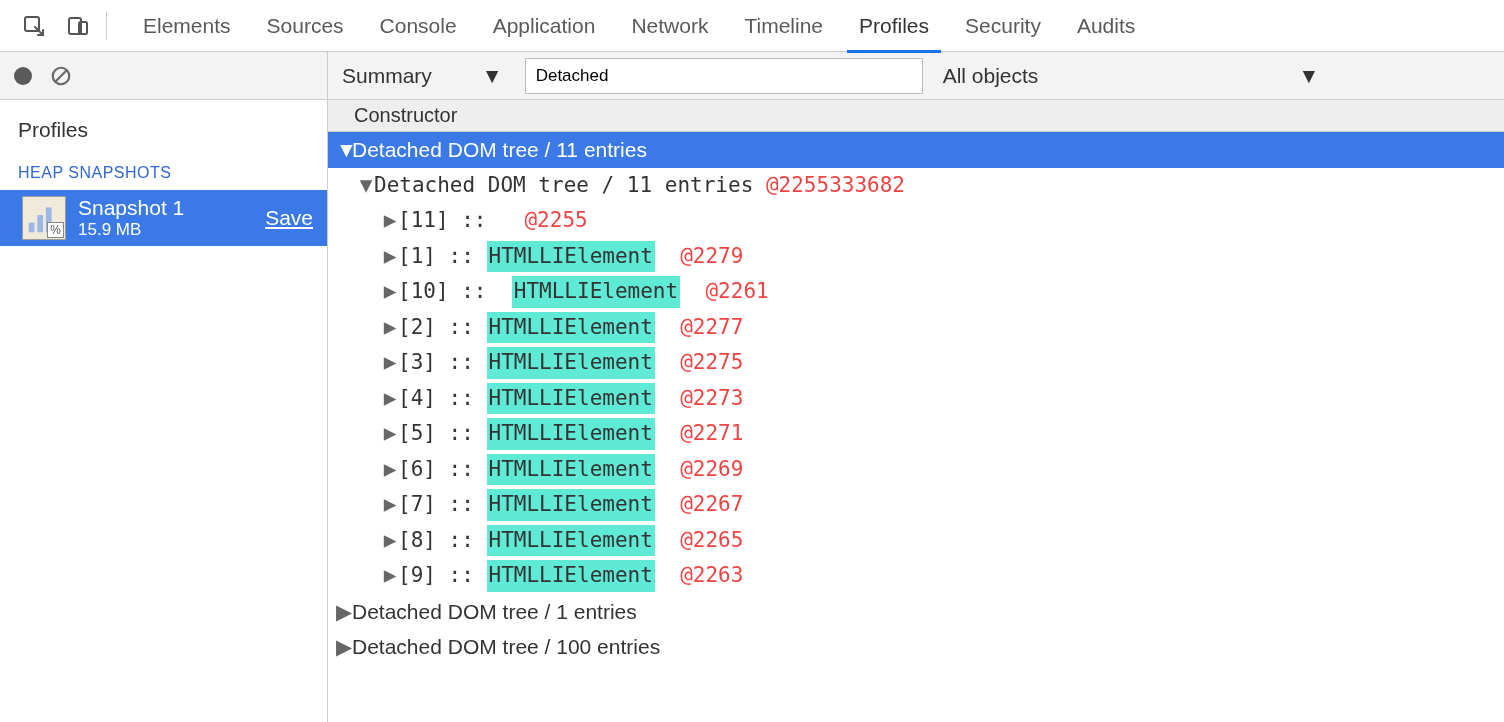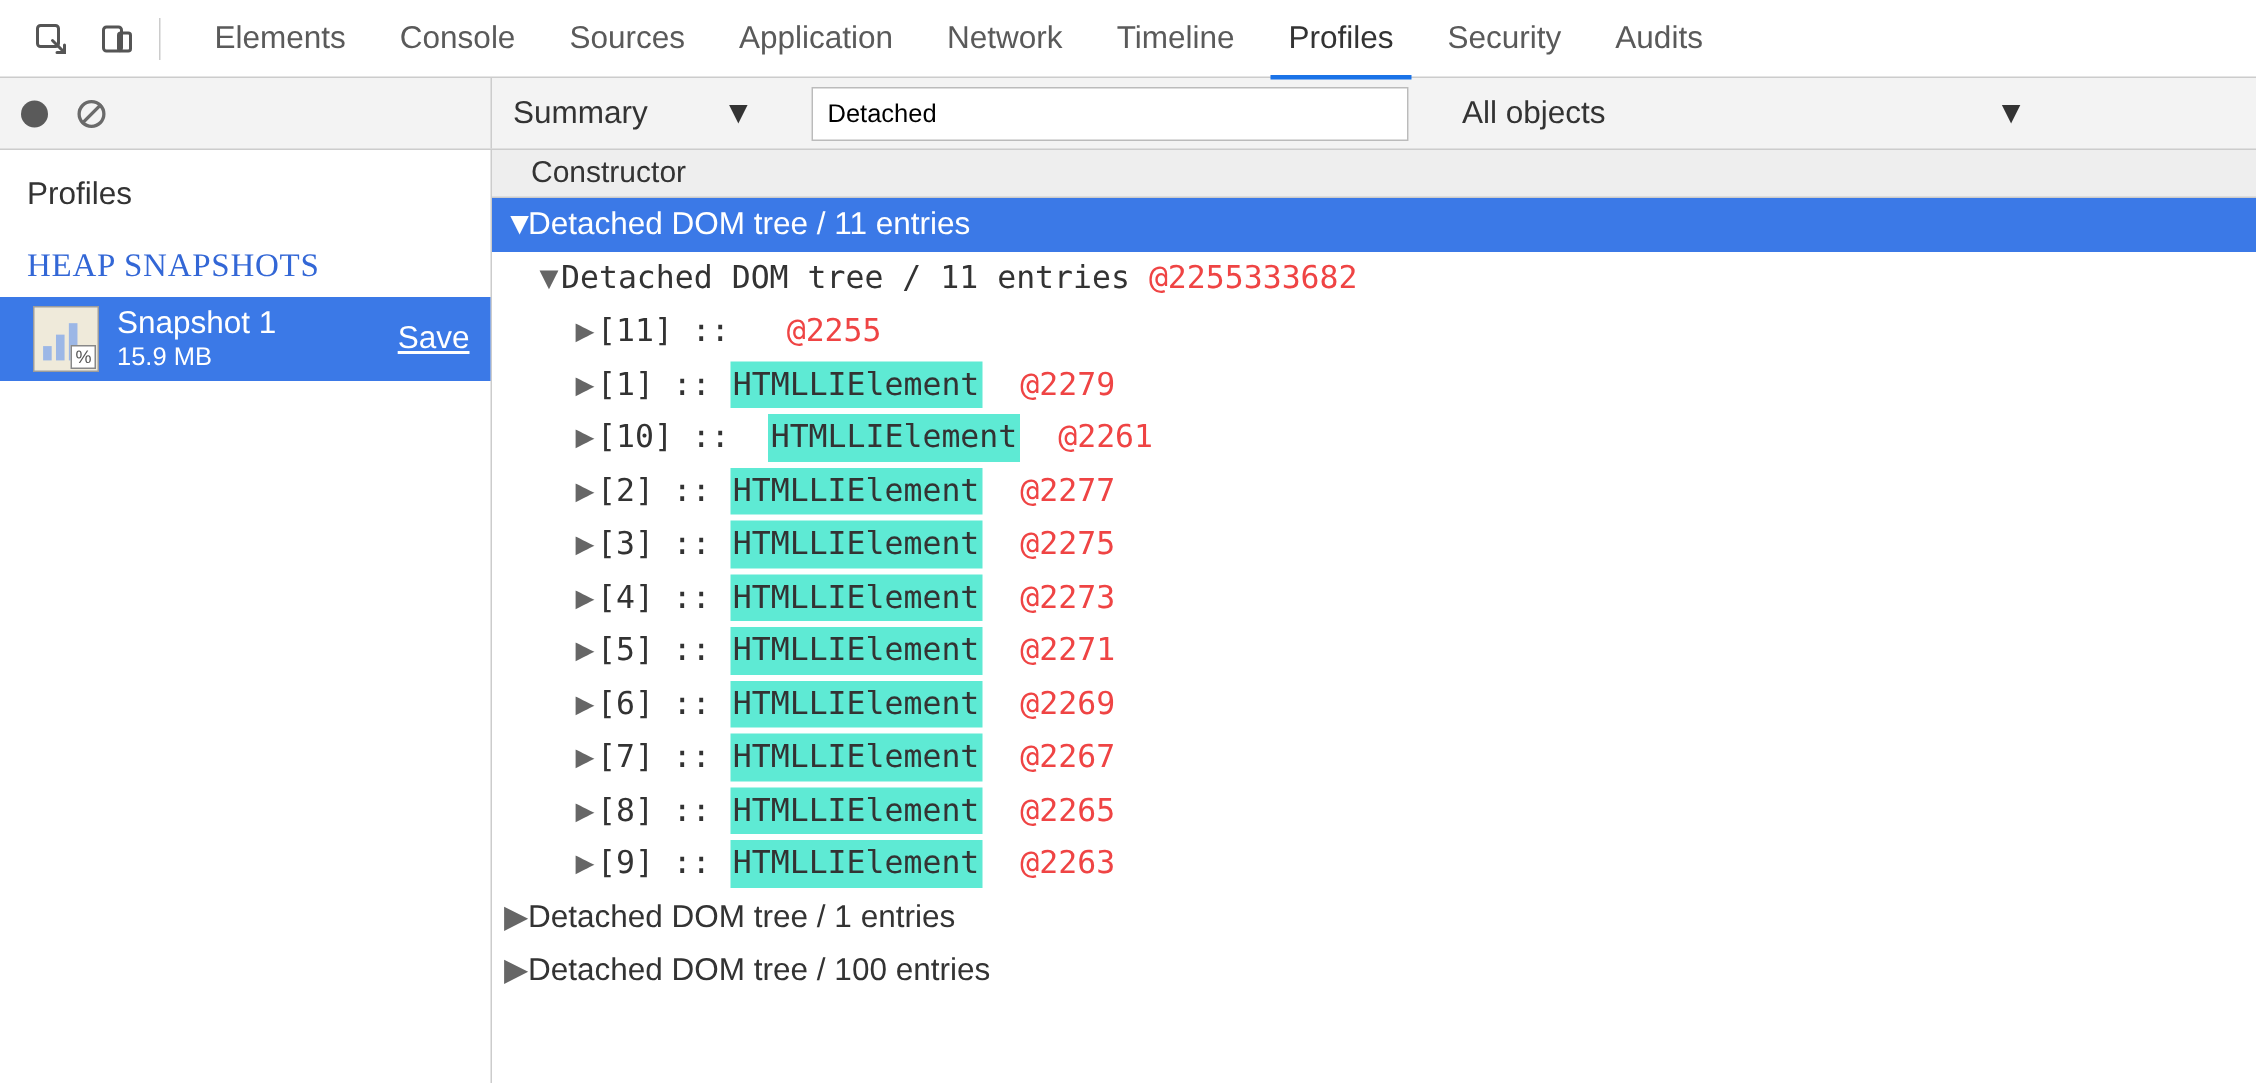--- a/index.html
+++ b/index.html
@@ -57,21 +57,21 @@
     border-right:1px solid #ccc;
     padding-left:14px;
     gap:18px;
   }
   .rec-dot{
     width:18px;height:18px;border-radius:50%;background:#5a5a5a;
   }
   .toolbar-right{
     flex:1; display:flex; align-items:center;
     padding-left:14px;
-    gap:28px;
+    gap:12px;
     font-size:21px;
     color:#333;
   }
   .select-like{
     display:flex; align-items:center; gap:50px;
     padding-right:10px;
   }
   .filter-input{
     font-size:17px;
     padding:4px 10px;
@@ -89,24 +89,23 @@
     border-right:1px solid #ccc;
     display:flex; flex-direction:column;
     font-size:21px;
   }
   .sidebar-heading{
     padding:18px 18px 8px 18px;
     color:#333;
   }
   .sidebar-sub{
     color:#3367d6;
-    font-size:22px;
+    font-size:16px;
     letter-spacing:0.5px;
     padding:14px 18px 8px 18px;
-    font-family:Liberation Serif, serif;
   }
   .snapshot-item{
     background:#3b79e7;
     color:#fff;
     display:flex;
     align-items:center;
     padding:6px 14px 6px 22px;
     gap:12px;
   }
   .snap-icon{
@@ -177,22 +176,22 @@
   </div>
   <div class="ico">
     <svg width="24" height="24" viewBox="0 0 24 24" fill="none" stroke="#555" stroke-width="2">
       <rect x="3" y="4" width="12" height="16" rx="2"></rect>
       <rect x="13" y="8" width="8" height="12" rx="1.5"></rect>
     </svg>
   </div>
   <div class="sep"></div>
   <div id="tabs-host" style="display: flex;">
       <div class="tab">Elements</div>
+      <div class="tab">Sources</div>
       <div class="tab">Console</div>
-      <div class="tab">Sources</div>
       <div class="tab">Application</div>
       <div class="tab">Network</div>
       <div class="tab">Timeline</div>
       <div class="tab active">Profiles</div>
       <div class="tab">Security</div>
       <div class="tab">Audits</div>
     </div>
 </div>
 
 <div class="toolbar">

